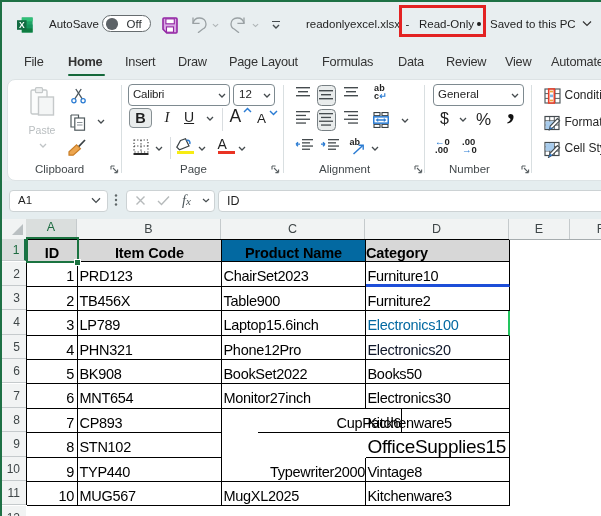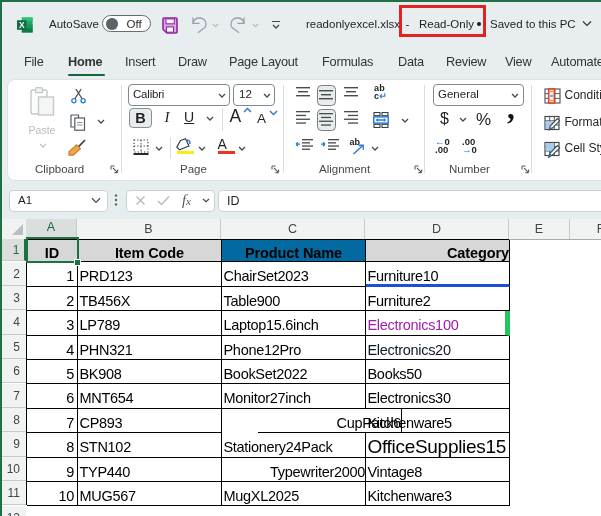--- a/index.html
+++ b/index.html
@@ -36,52 +36,51 @@
     <div class="abs" style="left:2px;top:407.89999999999986px;width:24px;height:24.4px;background:#f1f3f3;border-bottom:1px solid #c5cacc;color:#3f4648;font-size:12px;text-align:right;padding-right:6px;line-height:24.4px">8</div>
     <div class="abs" style="left:2px;top:432.29999999999984px;width:24px;height:24.4px;background:#f1f3f3;border-bottom:1px solid #c5cacc;color:#3f4648;font-size:12px;text-align:right;padding-right:6px;line-height:24.4px">9</div>
     <div class="abs" style="left:2px;top:456.6999999999998px;width:24px;height:24.4px;background:#f1f3f3;border-bottom:1px solid #c5cacc;color:#3f4648;font-size:12px;text-align:right;padding-right:6px;line-height:24.4px">10</div>
     <div class="abs" style="left:2px;top:481.0999999999998px;width:24px;height:24.4px;background:#f1f3f3;border-bottom:1px solid #c5cacc;color:#3f4648;font-size:12px;text-align:right;padding-right:6px;line-height:24.4px">11</div>
     <div class="abs" style="left:2px;top:505.4999999999998px;width:24px;height:24.4px;background:#f1f3f3;border-bottom:1px solid #c5cacc;color:#3f4648;font-size:12px;text-align:right;padding-right:6px;line-height:24.4px">12</div>
 
 <div id="tbl" class="abs" style="left: 26px; top: 238.6px; border-left: 1px solid rgb(0, 0, 0); border-top: 1px solid rgb(0, 0, 0); width: 483px; height: 266.9px;">
       <div style="position:absolute;left:0px;top:0px;width:51px;height:22.9px;border-right:1px solid #000;border-bottom:1px solid #000;font-size:14.5px;letter-spacing:-0.3px;color:#000;overflow:hidden;white-space:nowrap;background:#d7d7d7;font-weight:bold;letter-spacing:-0.1px;text-align:center;line-height:27.8px;">ID</div>
       <div style="position:absolute;left:51px;top:0px;width:144px;height:22.9px;border-right:1px solid #000;border-bottom:1px solid #000;font-size:14.5px;letter-spacing:-0.3px;color:#000;overflow:hidden;white-space:nowrap;background:#d7d7d7;font-weight:bold;letter-spacing:-0.1px;text-align:center;line-height:27.8px;">Item Code</div>
       <div style="position:absolute;left:195px;top:0px;width:144px;height:22.9px;border-right:1px solid #000;border-bottom:1px solid #000;font-size:14.5px;letter-spacing:-0.3px;color:#000;overflow:hidden;white-space:nowrap;background:#0369a1;font-weight:bold;letter-spacing:-0.1px;text-align:center;line-height:27.8px;">Product Name</div>
-      <div style="position:absolute;left:339px;top:0px;width:144px;height:22.9px;border-right:1px solid #000;border-bottom:1px solid #000;font-size:14.5px;letter-spacing:-0.3px;color:#000;overflow:hidden;white-space:nowrap;background:#d7d7d7;font-weight:bold;letter-spacing:-0.1px;text-align:right;line-height:27.8px;">Category</div>
+      <div style="position:absolute;left:339px;top:0px;width:144px;height:22.9px;border-right:1px solid #000;border-bottom:1px solid #000;font-size:14.5px;letter-spacing:-0.3px;color:#000;overflow:hidden;white-space:nowrap;background:#d7d7d7;font-weight:bold;letter-spacing:-0.1px;text-align:left;line-height:27.8px;">Category</div>
       <div style="position:absolute;left:0px;top:22.9px;width:51px;height:24.4px;border-right:1px solid #000;border-bottom:1px solid #000;font-size:14.5px;letter-spacing:-0.3px;color:#000;overflow:hidden;white-space:nowrap;text-align:right;padding-right:3px;line-height:28.5px;">1</div>
       <div style="position:absolute;left:51px;top:22.9px;width:144px;height:24.4px;border-right:1px solid #000;border-bottom:1px solid #000;font-size:14.5px;letter-spacing:-0.3px;color:#000;overflow:hidden;white-space:nowrap;text-align:left;padding-left:1.5px;line-height:28.5px;">PRD123</div>
       <div style="position:absolute;left:195px;top:22.9px;width:144px;height:24.4px;border-right:1px solid #000;border-bottom:1px solid #000;font-size:14.5px;letter-spacing:-0.3px;color:#000;overflow:hidden;white-space:nowrap;text-align:left;padding-left:1.5px;line-height:28.5px;">ChairSet2023</div>
       <div style="position:absolute;left:339px;top:22.9px;width:144px;height:24.4px;border-right:1px solid #000;border-bottom:3px solid #1d4ed8;font-size:14.5px;letter-spacing:-0.3px;color:#000;overflow:hidden;white-space:nowrap;text-align:left;padding-left:1.5px;line-height:28.5px;">Furniture10</div>
       <div style="position:absolute;left:0px;top:47.3px;width:51px;height:24.4px;border-right:1px solid #000;border-bottom:1px solid #000;font-size:14.5px;letter-spacing:-0.3px;color:#000;overflow:hidden;white-space:nowrap;text-align:right;padding-right:3px;line-height:28.5px;">2</div>
       <div style="position:absolute;left:51px;top:47.3px;width:144px;height:24.4px;border-right:1px solid #000;border-bottom:1px solid #000;font-size:14.5px;letter-spacing:-0.3px;color:#000;overflow:hidden;white-space:nowrap;text-align:left;padding-left:1.5px;line-height:28.5px;">TB456X</div>
       <div style="position:absolute;left:195px;top:47.3px;width:144px;height:24.4px;border-right:1px solid #000;border-bottom:1px solid #000;font-size:14.5px;letter-spacing:-0.3px;color:#000000;overflow:hidden;white-space:nowrap;text-align:left;padding-left:1.5px;line-height:28.5px;">Table900</div>
       <div style="position:absolute;left:339px;top:47.3px;width:144px;height:24.4px;border-right:1px solid #000;border-bottom:1px solid #000;font-size:14.5px;letter-spacing:-0.3px;color:#000;overflow:hidden;white-space:nowrap;text-align:left;padding-left:1.5px;line-height:28.5px;">Furniture2</div>
       <div style="position:absolute;left:0px;top:71.69999999999999px;width:51px;height:24.4px;border-right:1px solid #000;border-bottom:1px solid #000;font-size:14.5px;letter-spacing:-0.3px;color:#000;overflow:hidden;white-space:nowrap;text-align:right;padding-right:3px;line-height:28.5px;">3</div>
       <div style="position:absolute;left:51px;top:71.69999999999999px;width:144px;height:24.4px;border-right:1px solid #000;border-bottom:1px solid #000;font-size:14.5px;letter-spacing:-0.3px;color:#000;overflow:hidden;white-space:nowrap;text-align:left;padding-left:1.5px;line-height:28.5px;">LP789</div>
       <div style="position:absolute;left:195px;top:71.69999999999999px;width:144px;height:24.4px;border-right:1px solid #000;border-bottom:1px solid #000;font-size:14.5px;letter-spacing:-0.3px;color:#000;overflow:hidden;white-space:nowrap;text-align:left;padding-left:1.5px;line-height:28.5px;">Laptop15.6inch</div>
-      <div style="position:absolute;left:339px;top:71.69999999999999px;width:144px;height:24.4px;border-right:5px solid #22c55e;border-bottom:1px solid #000;font-size:14.5px;letter-spacing:-0.3px;color:#a21caf;overflow:hidden;white-space:nowrap;text-align:left;padding-left:1.5px;line-height:28.5px;">Electronics100</div>
+      <div style="position:absolute;left:339px;top:71.69999999999999px;width:144px;height:24.4px;border-right:2px solid #22c55e;border-bottom:1px solid #000;font-size:14.5px;letter-spacing:-0.3px;color:#0369a1;overflow:hidden;white-space:nowrap;text-align:left;padding-left:1.5px;line-height:28.5px;">Electronics100</div>
       <div style="position:absolute;left:0px;top:96.1px;width:51px;height:24.4px;border-right:1px solid #000;border-bottom:1px solid #000;font-size:14.5px;letter-spacing:-0.3px;color:#000;overflow:hidden;white-space:nowrap;text-align:right;padding-right:3px;line-height:28.5px;">4</div>
       <div style="position:absolute;left:51px;top:96.1px;width:144px;height:24.4px;border-right:1px solid #000;border-bottom:1px solid #000;font-size:14.5px;letter-spacing:-0.3px;color:#000;overflow:hidden;white-space:nowrap;text-align:left;padding-left:1.5px;line-height:28.5px;">PHN321</div>
       <div style="position:absolute;left:195px;top:96.1px;width:144px;height:24.4px;border-right:1px solid #000;border-bottom:1px solid #000;font-size:14.5px;letter-spacing:-0.3px;color:#000;overflow:hidden;white-space:nowrap;text-align:left;padding-left:1.5px;line-height:28.5px;">Phone12Pro</div>
       <div style="position:absolute;left:339px;top:96.1px;width:144px;height:24.4px;border-right:1px solid #000;border-bottom:1px solid #000;font-size:14.5px;letter-spacing:-0.3px;color:#0f172a;overflow:hidden;white-space:nowrap;text-align:left;padding-left:1.5px;line-height:28.5px;">Electronics20</div>
       <div style="position:absolute;left:0px;top:120.5px;width:51px;height:24.4px;border-right:1px solid #000;border-bottom:1px solid #000;font-size:14.5px;letter-spacing:-0.3px;color:#000;overflow:hidden;white-space:nowrap;text-align:right;padding-right:3px;line-height:28.5px;">5</div>
       <div style="position:absolute;left:51px;top:120.5px;width:144px;height:24.4px;border-right:1px solid #000;border-bottom:1px solid #000;font-size:14.5px;letter-spacing:-0.3px;color:#000;overflow:hidden;white-space:nowrap;text-align:left;padding-left:1.5px;line-height:28.5px;">BK908</div>
       <div style="position:absolute;left:195px;top:120.5px;width:144px;height:24.4px;border-right:1px solid #000;border-bottom:1px solid #000;font-size:14.5px;letter-spacing:-0.3px;color:#000;overflow:hidden;white-space:nowrap;text-align:left;padding-left:1.5px;line-height:28.5px;">BookSet2022</div>
       <div style="position:absolute;left:339px;top:120.5px;width:144px;height:24.4px;border-right:1px solid #000;border-bottom:1px solid #000;font-size:14.5px;letter-spacing:-0.3px;color:#000;overflow:hidden;white-space:nowrap;text-align:left;padding-left:1.5px;line-height:28.5px;">Books50</div>
       <div style="position:absolute;left:0px;top:144.9px;width:51px;height:24.4px;border-right:1px solid #000;border-bottom:1px solid #000;font-size:14.5px;letter-spacing:-0.3px;color:#000;overflow:hidden;white-space:nowrap;text-align:right;padding-right:3px;line-height:28.5px;">6</div>
       <div style="position:absolute;left:51px;top:144.9px;width:144px;height:24.4px;border-right:1px solid #000;border-bottom:1px solid #000;font-size:14.5px;letter-spacing:-0.3px;color:#000;overflow:hidden;white-space:nowrap;text-align:left;padding-left:1.5px;line-height:28.5px;">MNT654</div>
       <div style="position:absolute;left:195px;top:144.9px;width:144px;height:24.4px;border-right:1px solid #000;border-bottom:1px solid #000;font-size:14.5px;letter-spacing:-0.3px;color:#000;overflow:hidden;white-space:nowrap;text-align:left;padding-left:1.5px;line-height:28.5px;">Monitor27inch</div>
       <div style="position:absolute;left:339px;top:144.9px;width:144px;height:24.4px;border-right:1px solid #000;border-bottom:1px solid #000;font-size:14.5px;letter-spacing:-0.3px;color:#000;overflow:hidden;white-space:nowrap;text-align:left;padding-left:1.5px;line-height:28.5px;">Electronics30</div>
       <div style="position:absolute;left:0px;top:169.3px;width:51px;height:24.4px;border-right:1px solid #000;border-bottom:1px solid #000;font-size:14.5px;letter-spacing:-0.3px;color:#000;overflow:hidden;white-space:nowrap;text-align:right;padding-right:3px;line-height:28.5px;">7</div>
       <div style="position:absolute;left:51px;top:169.3px;width:144px;height:24.4px;border-right:1px solid #000;border-bottom:1px solid #000;font-size:14.5px;letter-spacing:-0.3px;color:#000;overflow:hidden;white-space:nowrap;text-align:left;padding-left:1.5px;line-height:28.5px;">CP893</div>
       <div style="position:absolute;left:195px;top:169.3px;width:144px;height:24.4px;border-right:1px solid #000;border-bottom:1px solid #000;font-size:14.5px;letter-spacing:-0.3px;color:#000;overflow:hidden;white-space:nowrap;text-align:right;padding-left:1.5px;line-height:28.5px;margin-left:36px;">CupPack6</div>
       <div style="position:absolute;left:339px;top:169.3px;width:144px;height:24.4px;border-right:1px solid #000;border-bottom:1px solid #000;font-size:14.5px;letter-spacing:-0.3px;color:#000;overflow:hidden;white-space:nowrap;text-align:left;padding-left:1.5px;line-height:28.5px;">Kitchenware5</div>
       <div style="position:absolute;left:0px;top:193.70000000000002px;width:51px;height:24.4px;border-right:1px solid #000;border-bottom:1px solid #000;font-size:14.5px;letter-spacing:-0.3px;color:#000;overflow:hidden;white-space:nowrap;text-align:right;padding-right:3px;line-height:28.5px;">8</div>
       <div style="position:absolute;left:51px;top:193.70000000000002px;width:144px;height:24.4px;border-right:1px solid #000;border-bottom:1px solid #000;font-size:14.5px;letter-spacing:-0.3px;color:#000;overflow:hidden;white-space:nowrap;text-align:left;padding-left:1.5px;line-height:28.5px;">STN102</div>
-      <div style="position:absolute;left:195px;top:193.70000000000002px;width:144px;height:24.4px;border-right:1px solid #000;border-bottom:1px solid #000;font-size:14.5px;letter-spacing:-0.3px;color:#000;overflow:hidden;white-space:nowrap;text-align:left;padding-left:1.5px;line-height:28.5px;">Stationery24Pack</div>
       <div style="position:absolute;left:339px;top:193.70000000000002px;width:144px;height:24.4px;border-right:1px solid #000;border-bottom:1px solid #000;font-size:19px;letter-spacing:-0.3px;color:#000;overflow:hidden;white-space:nowrap;text-align:left;padding-left:1.5px;line-height:28.5px;">OfficeSupplies15</div>
       <div style="position:absolute;left:0px;top:218.10000000000002px;width:51px;height:24.4px;border-right:1px solid #000;border-bottom:1px solid #000;font-size:14.5px;letter-spacing:-0.3px;color:#000;overflow:hidden;white-space:nowrap;text-align:right;padding-right:3px;line-height:28.5px;">9</div>
       <div style="position:absolute;left:51px;top:218.10000000000002px;width:144px;height:24.4px;border-right:1px solid #000;border-bottom:1px solid #000;font-size:14.5px;letter-spacing:-0.3px;color:#000;overflow:hidden;white-space:nowrap;text-align:left;padding-left:1.5px;line-height:28.5px;">TYP440</div>
       <div style="position:absolute;left:195px;top:218.10000000000002px;width:144px;height:24.4px;border-right:1px solid #000;border-bottom:1px solid #000;font-size:14.5px;letter-spacing:-0.3px;color:#000;overflow:hidden;white-space:nowrap;text-align:right;padding-left:1.5px;line-height:28.5px;">Typewriter2000</div>
       <div style="position:absolute;left:339px;top:218.10000000000002px;width:144px;height:24.4px;border-right:1px solid #000;border-bottom:1px solid #000;font-size:14.5px;letter-spacing:-0.3px;color:#000;overflow:hidden;white-space:nowrap;text-align:left;padding-left:1.5px;line-height:28.5px;">Vintage8</div>
       <div style="position:absolute;left:0px;top:242.50000000000003px;width:51px;height:24.4px;border-right:1px solid #000;border-bottom:1px solid #000;font-size:14.5px;letter-spacing:-0.3px;color:#000;overflow:hidden;white-space:nowrap;text-align:right;padding-right:3px;line-height:28.5px;">10</div>
       <div style="position:absolute;left:51px;top:242.50000000000003px;width:144px;height:24.4px;border-right:1px solid #000;border-bottom:1px solid #000;font-size:14.5px;letter-spacing:-0.3px;color:#000;overflow:hidden;white-space:nowrap;text-align:left;padding-left:1.5px;line-height:28.5px;">MUG567</div>
       <div style="position:absolute;left:195px;top:242.50000000000003px;width:144px;height:24.4px;border-right:1px solid #000;border-bottom:1px solid #000;font-size:14.5px;letter-spacing:-0.3px;color:#000;overflow:hidden;white-space:nowrap;text-align:left;padding-left:1.5px;line-height:28.5px;">MugXL2025</div>
       <div style="position:absolute;left:339px;top:242.50000000000003px;width:144px;height:24.4px;border-right:1px solid #000;border-bottom:1px solid #000;font-size:14.5px;letter-spacing:-0.3px;color:#000;overflow:hidden;white-space:nowrap;text-align:left;padding-left:1.5px;line-height:28.5px;">Kitchenware3</div>
     </div>

